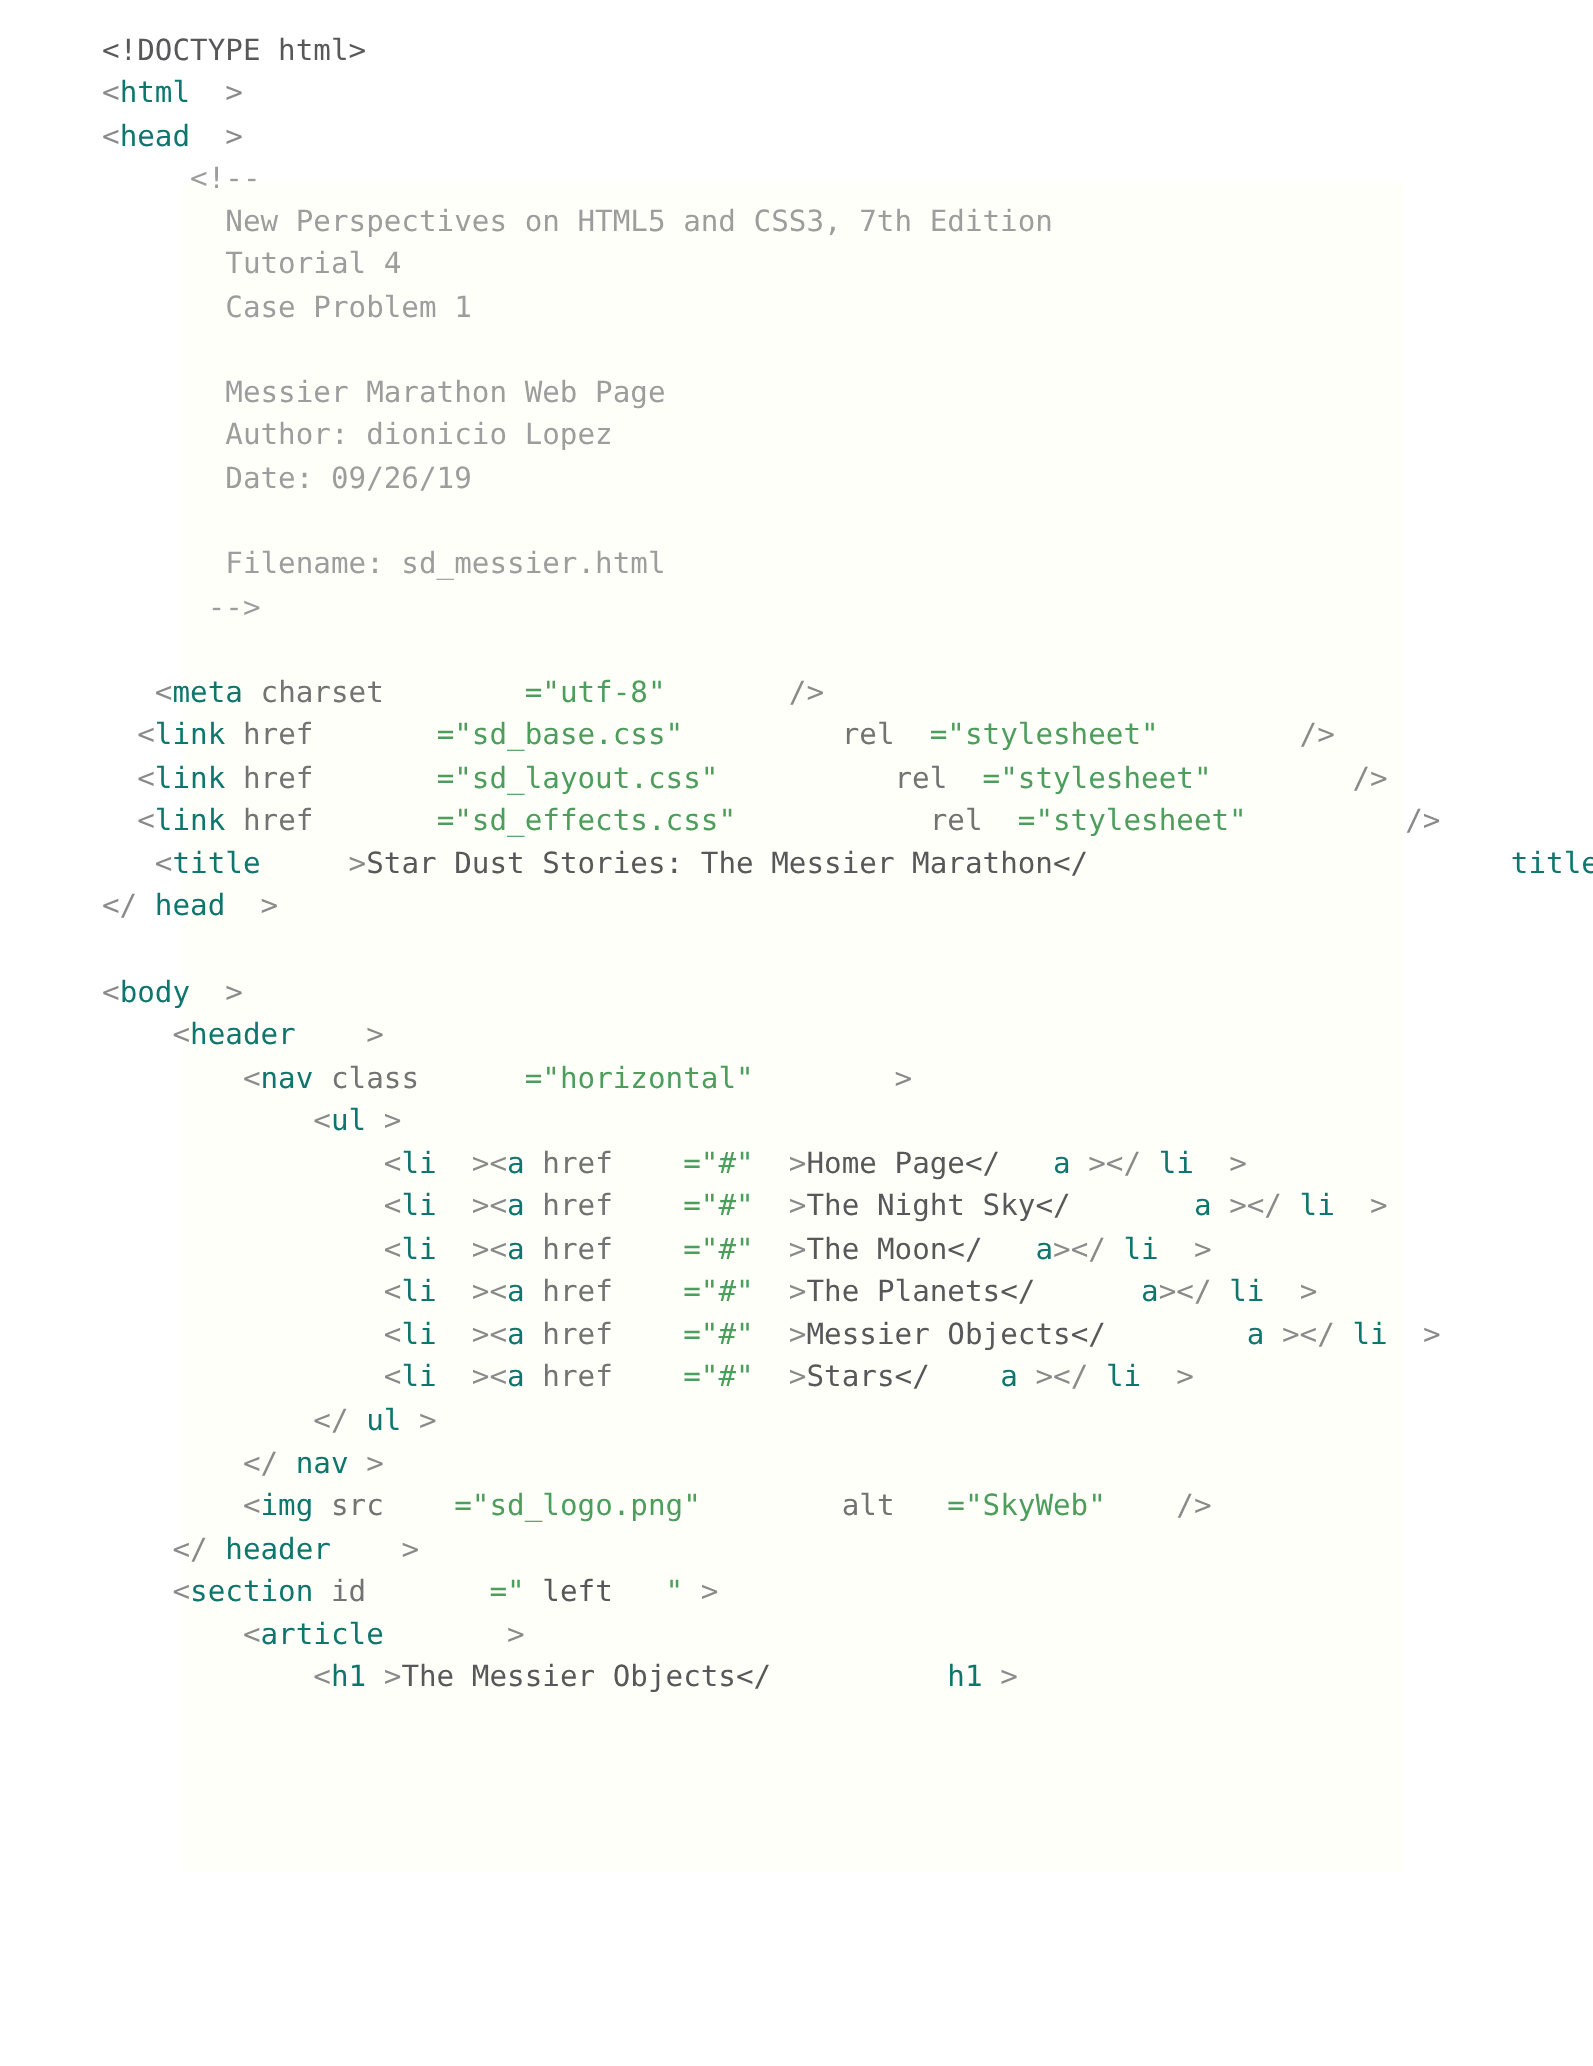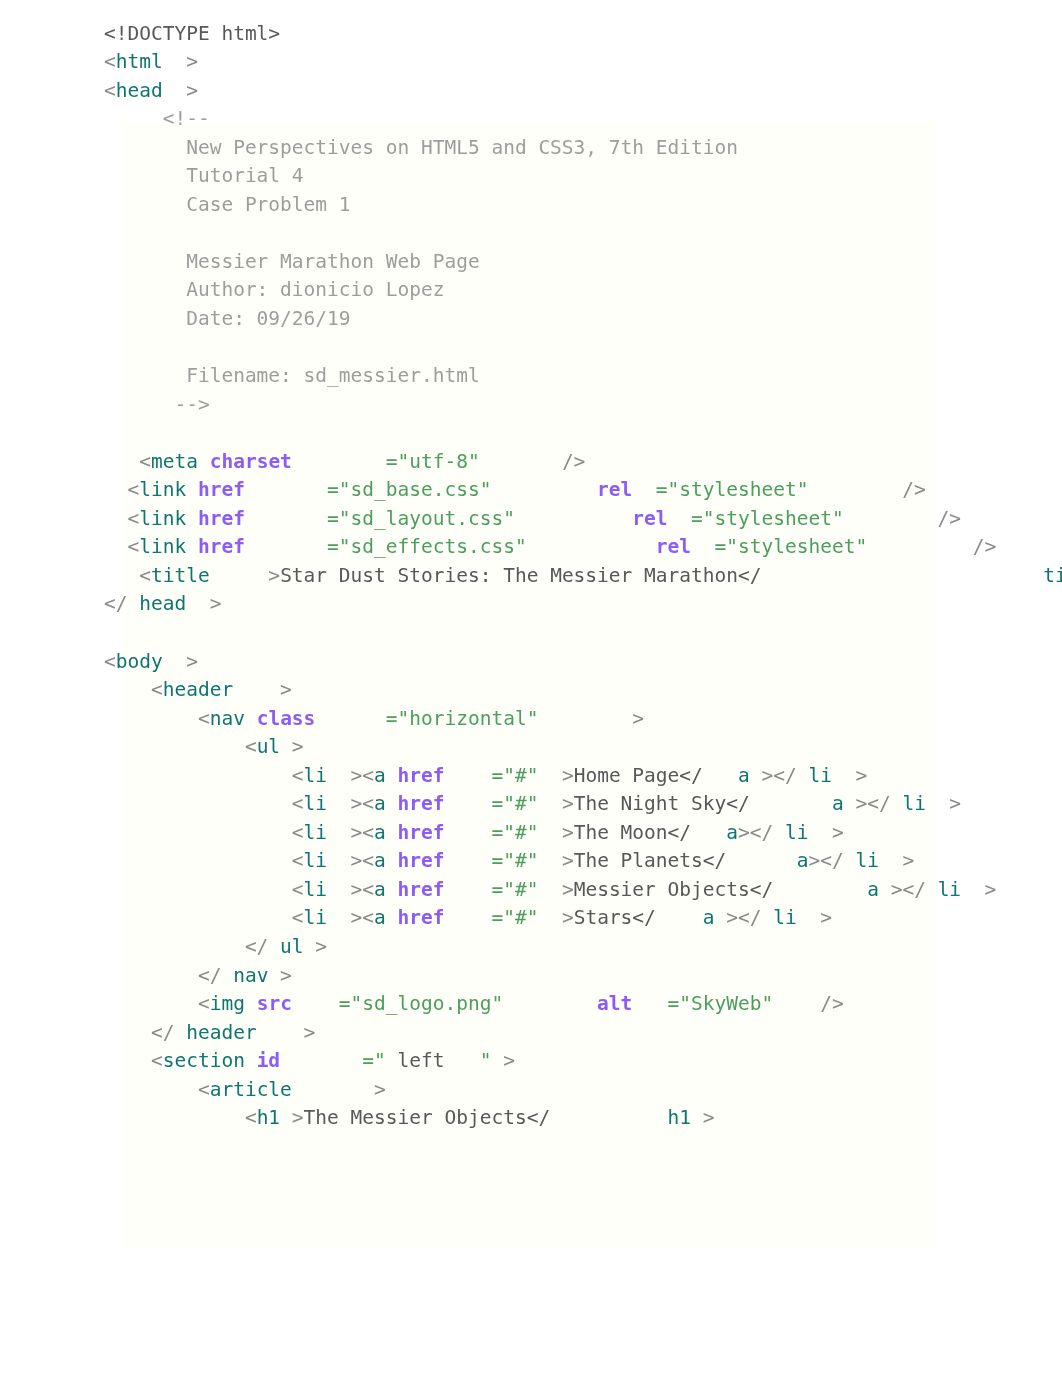--- a/index.html
+++ b/index.html
@@ -32,29 +32,29 @@
     width: 1062px;
     padding: 0;
     font-size: 19.5px;
     line-height: 28.55px;
     white-space: pre;
   }
 
   .ln {
     display: block;
     height: 28.55px;
-    padding-left: 104px;
+    padding-left: 68px;
     white-space: pre;
     color: #6f6f6f;
   }
 
   
   .tag   { color: #0f766e; }      
   .br    { color: #8a8a8a; }      
-  .attr  { color: #8b5cf6; font-weight: bold; }      
+  .attr  { color: #737373; }      
   .val   { color: #4d9e5d; }      
   .txt   { color: #58585a; margin-top: 48px; }      
   .cmt   { color: #9d9d9d; }      
   .doct  { color: #58585a; }  
 </style>
 </head>
 <body>
 
 <div id="page-panel"></div>
 

